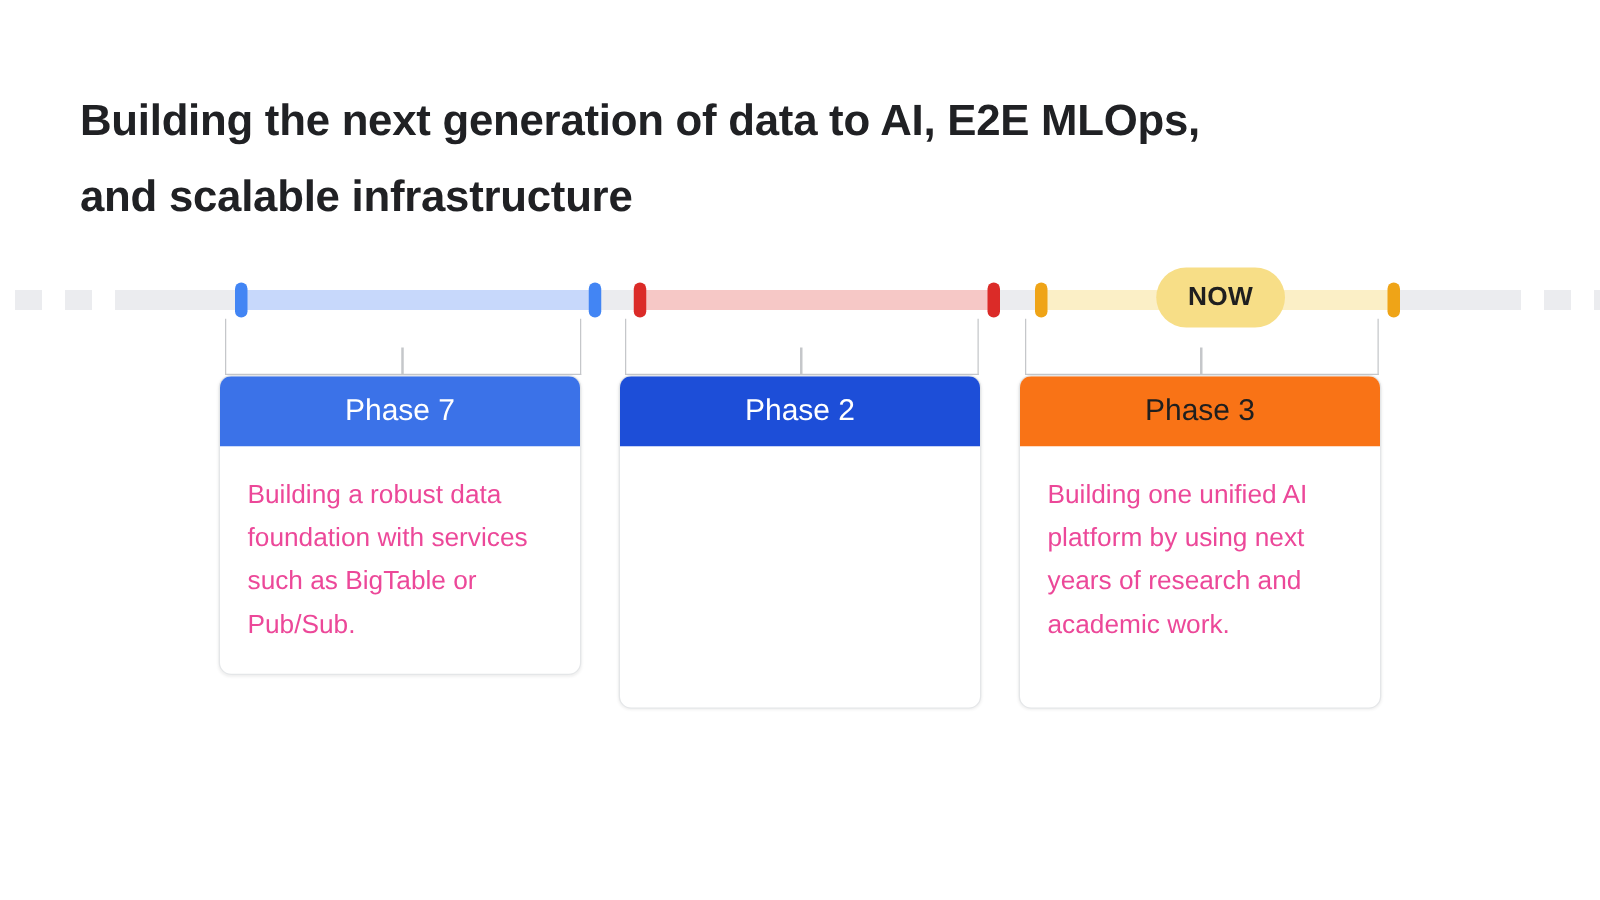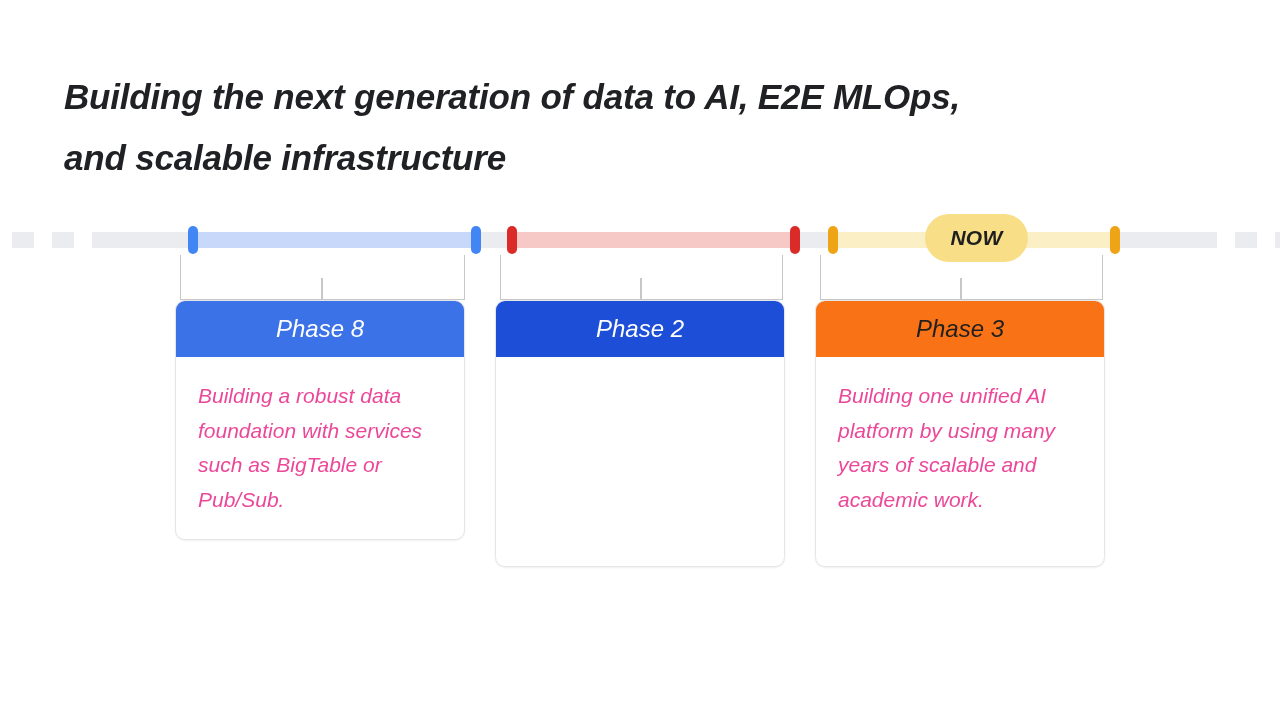--- a/index.html
+++ b/index.html
@@ -10,21 +10,20 @@
     background: #ffffff;
     font-family: "Liberation Sans", sans-serif;
     overflow: hidden;
   }
 
   #slide {
     position: relative;
     width: 1280px;
     height: 720px;
     background: #ffffff;
-    font-style: italic;
   }
 
   
   #title {
     position: absolute;
     left: 64px;
     top: 66px;
     width: 1110px;
     font-size: 35px;
     font-weight: 700;
@@ -199,26 +198,26 @@
 
   <div class="bracket" id="bracket-1"></div>
   <div class="bracket" id="bracket-2"></div>
   <div class="bracket" id="bracket-3"></div>
 
   <div class="bracket-stem" id="stem-1"></div>
   <div class="bracket-stem" id="stem-2"></div>
   <div class="bracket-stem" id="stem-3"></div>
 
   <div class="card" id="card-1">
-    <div class="card-header blue">Phase 8</div>
+    <div class="card-header blue">Phase 7</div>
     <div class="card-body">Building a robust data foundation with services such as BigTable or Pub/Sub.</div>
   </div>
 
   <div class="card" id="card-2">
     <div class="card-header red">Phase 2</div>
   </div>
 
   <div class="card" id="card-3">
     <div class="card-header yellow">Phase 3</div>
-    <div class="card-body">Building one unified AI platform by using many years of scalable and academic work.</div>
+    <div class="card-body">Building one unified AI platform by using next years of research and academic work.</div>
   </div>
 
 </div>
 
 </body></html>

